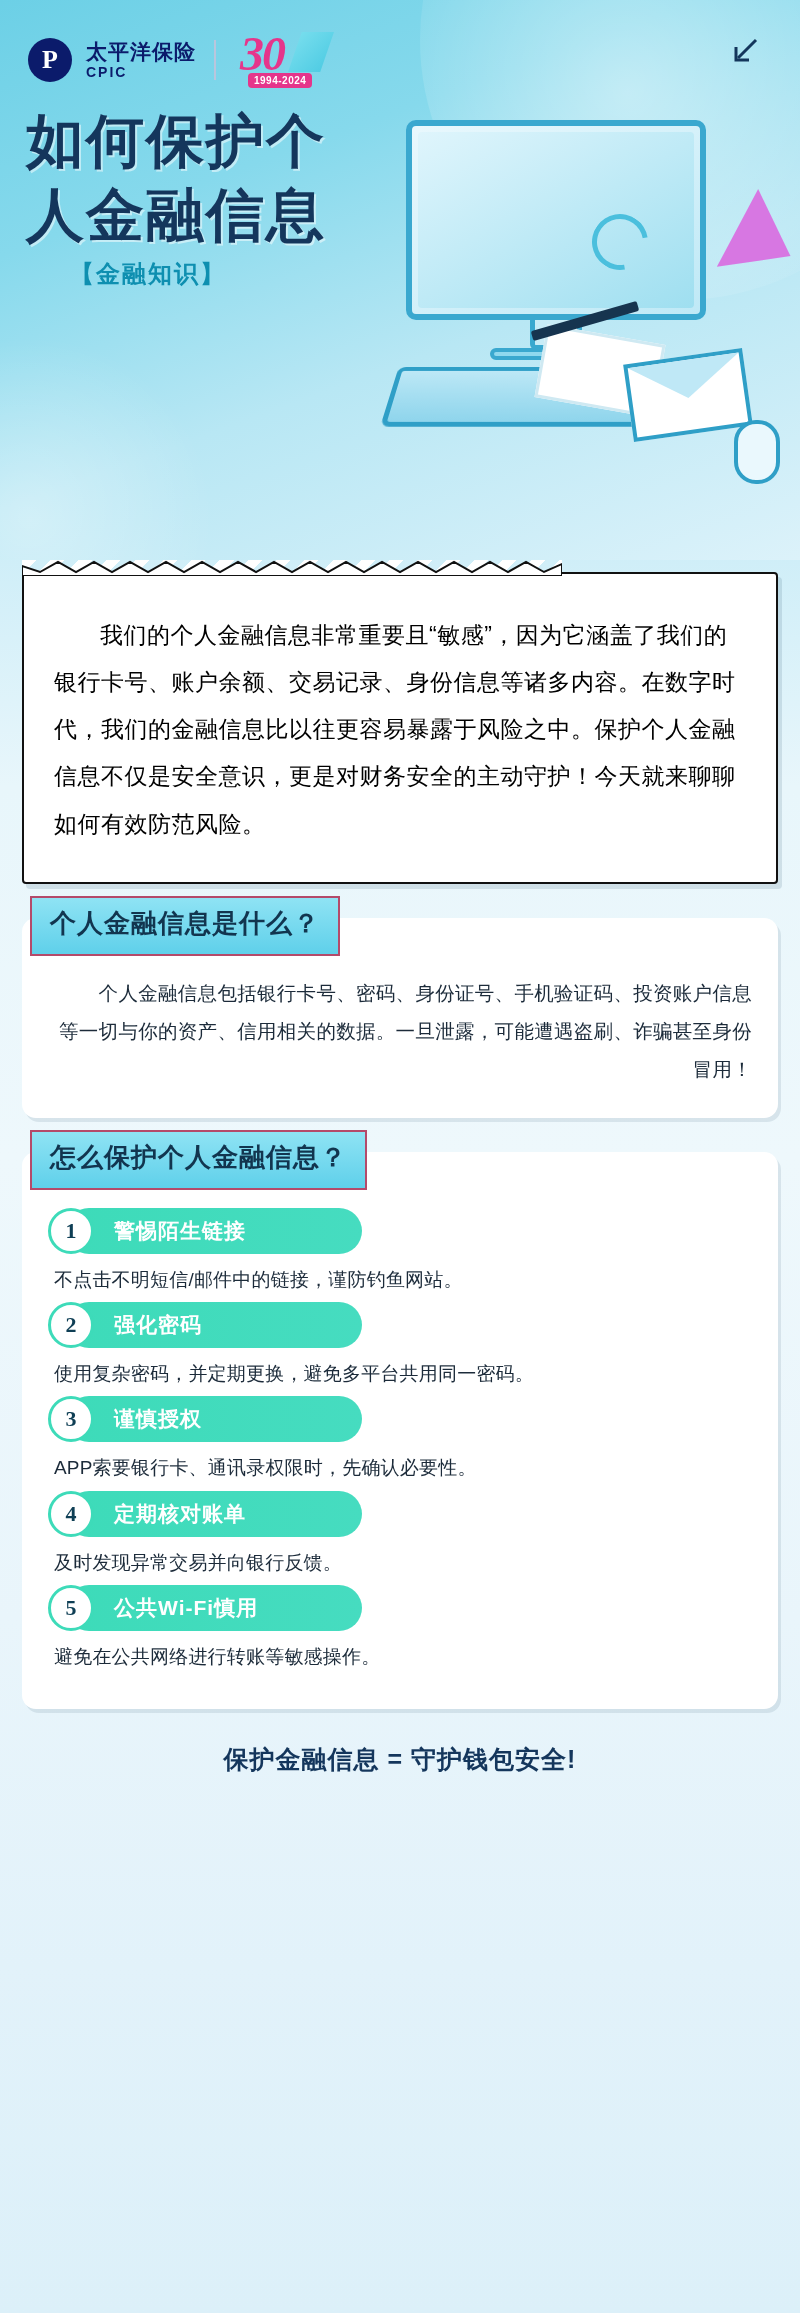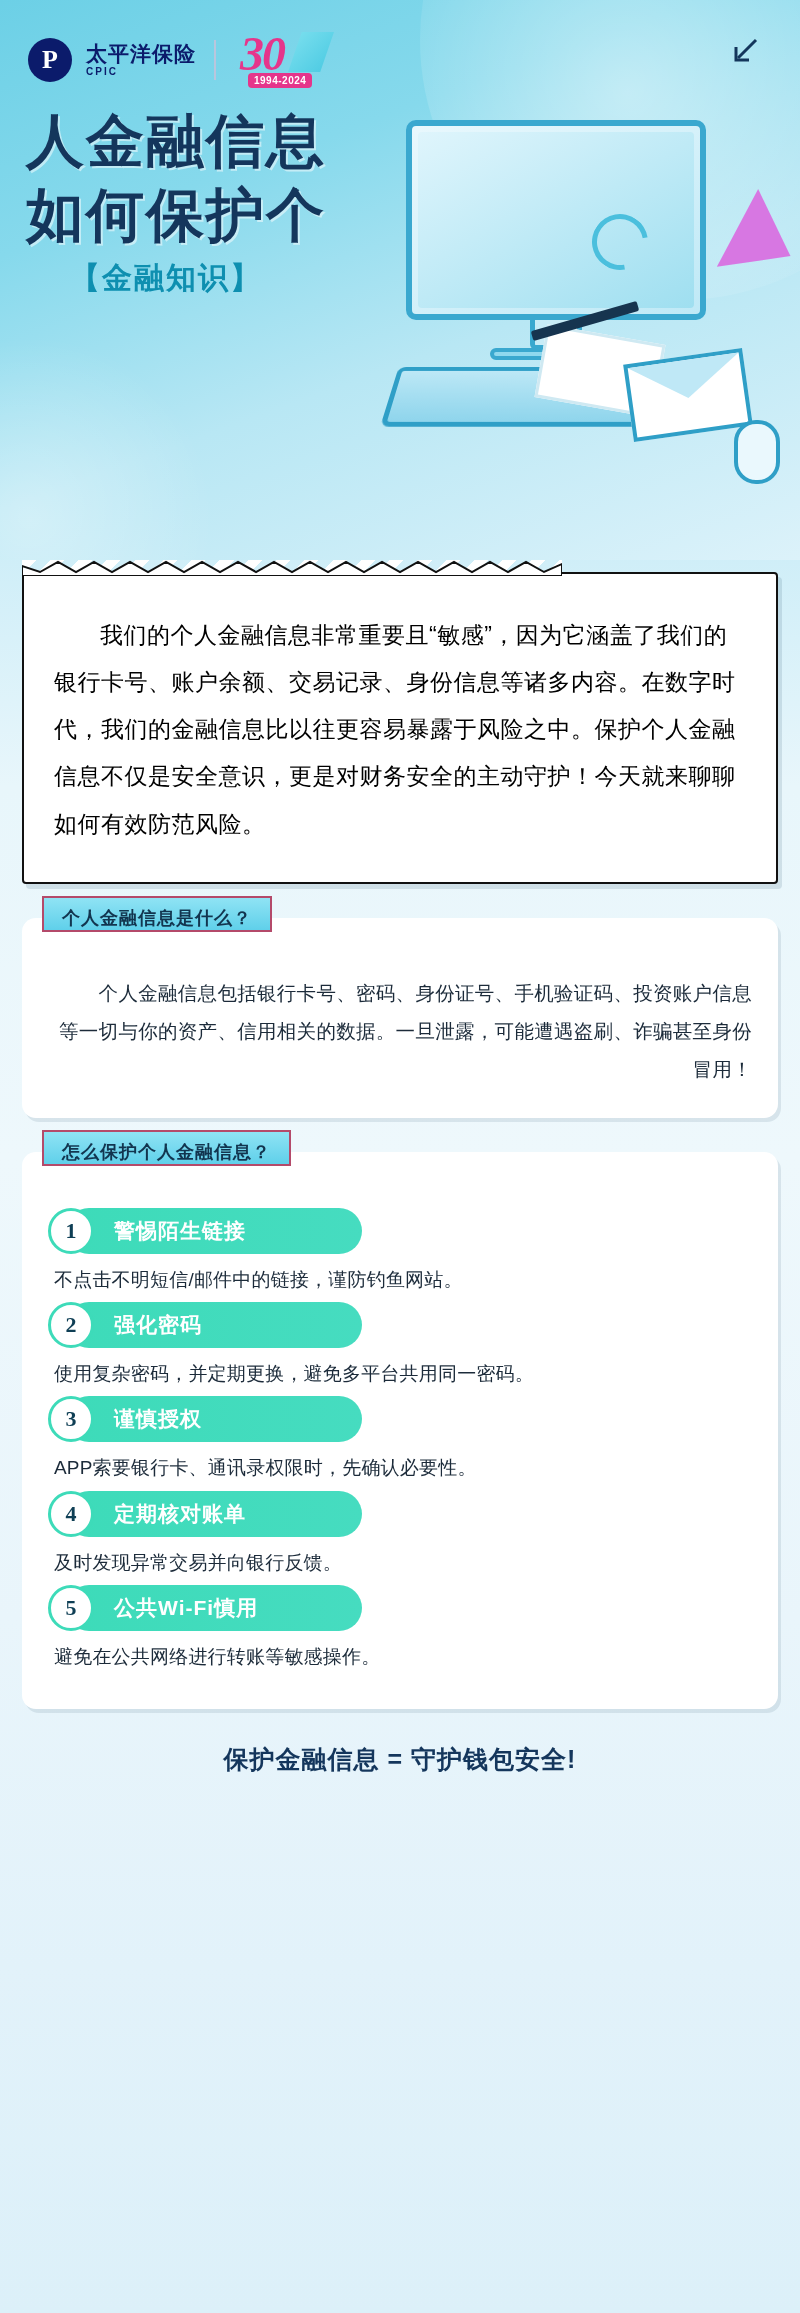--- a/index.html
+++ b/index.html
@@ -43,21 +43,21 @@
   }
   .brand-logo {
     width: 44px; height: 44px; border-radius: 50%;
     background: #0b1b6b;
     display: flex; align-items: center; justify-content: center;
     color: #fff; font-size: 26px; font-weight: bold;
     font-family: "Liberation Serif", serif;
   }
   .brand-text { line-height: 1.05; color: #0b1b6b; }
   .brand-name { font-size: 21px; font-weight: bold; letter-spacing: 1px; }
-  .brand-sub { font-size: 10px; font-weight: bold; letter-spacing: 2px; margin-top: 2px; }
+  .brand-sub { font-size: 14px; font-weight: bold; letter-spacing: 2px; margin-top: 2px; }
   .brand-divider {
     width: 2px; height: 40px; background: #b9c6dd; margin: 0 4px;
   }
   .anniv {
     position: relative; width: 120px; height: 60px;
   }
   .anniv-30 {
     position: absolute; left: 6px; top: -4px;
     font-size: 48px; font-weight: bold; font-style: italic;
     color: #e5358b;
@@ -89,21 +89,21 @@
     font-weight: bold;
     letter-spacing: 2px;
     line-height: 1.28;
     z-index: 4;
     text-shadow: 2px 2px 0 rgba(255,255,255,.5);
   }
   .hero-title div { white-space: nowrap; }
   .hero-tag {
     position: absolute; left: 70px; top: 258px;
     z-index: 5;
-    font-size: 30px; font-weight: bold; color: #0e8fb0;
+    font-size: 24px; font-weight: bold; color: #0e8fb0;
     letter-spacing: 2px;
   }
 
   
   .illus { position: absolute; right: 10px; top: 120px; width: 420px; height: 320px; z-index: 2;}
   .monitor-body {
     position: absolute; left: 36px; top: 0;
     width: 300px; height: 200px;
     background: linear-gradient(150deg,#e9f8fd,#bfe9f6);
     border: 6px solid #3aa8cf; border-radius: 10px;
@@ -200,25 +200,25 @@
   .section {
     margin-top: 34px;
     background: #fff;
     border-radius: 14px;
     padding: 56px 26px 30px 26px;
     box-shadow: 3px 4px 0 rgba(20,54,92,.10);
     position: relative;
   }
   .section-heading {
     position: absolute;
-    left: 20px; top: -22px;
+    left: 8px; top: -22px;
     background: linear-gradient(180deg,#8fe3f4,#5fd0ea);
     border: 2px solid #b44a6a;
-    padding: 8px 18px 0 18px;
-    font-size: 18px; font-weight: bold; color: #12354f;
+    padding: 8px 18px 13px 18px;
+    font-size: 26px; font-weight: bold; color: #12354f;
     letter-spacing: 1px;
     white-space: nowrap;
   }
   .para {
     font-size: 19.5px; color: #1c2b3a; line-height: 1.95;
     text-indent: 2em; letter-spacing: .3px; text-align: right;
   }
 
   
   .step { margin-bottom: 6px; }
@@ -295,22 +295,22 @@
     <div class="monitor-stand"></div>
     <div class="monitor-base"></div>
     <div class="keyboard"></div>
     <div class="paper"></div>
     <div class="pencil"></div>
     <div class="envelope"></div>
     <div class="mouse"></div>
   </div>
 
   <div class="hero-title">
+    <div>如何保护个</div>
     <div>人金融信息</div>
-    <div>如何保护个</div>
   </div>
   <div class="hero-tag">【金融知识】</div>
 </div>
 
 <div class="content">
 
   <div class="intro-card">
     <svg class="intro-zig" viewBox="0 0 540 16" preserveAspectRatio="none">
       <path d="M0 16 L0 6 L18 12 L36 2 L54 12 L72 2 L90 12 L108 2 L126 12 L144 2 L162 12 L180 2
                L198 12 L216 2 L234 12 L252 2 L270 12 L288 2 L306 12 L324 2 L342 12 L360 2

